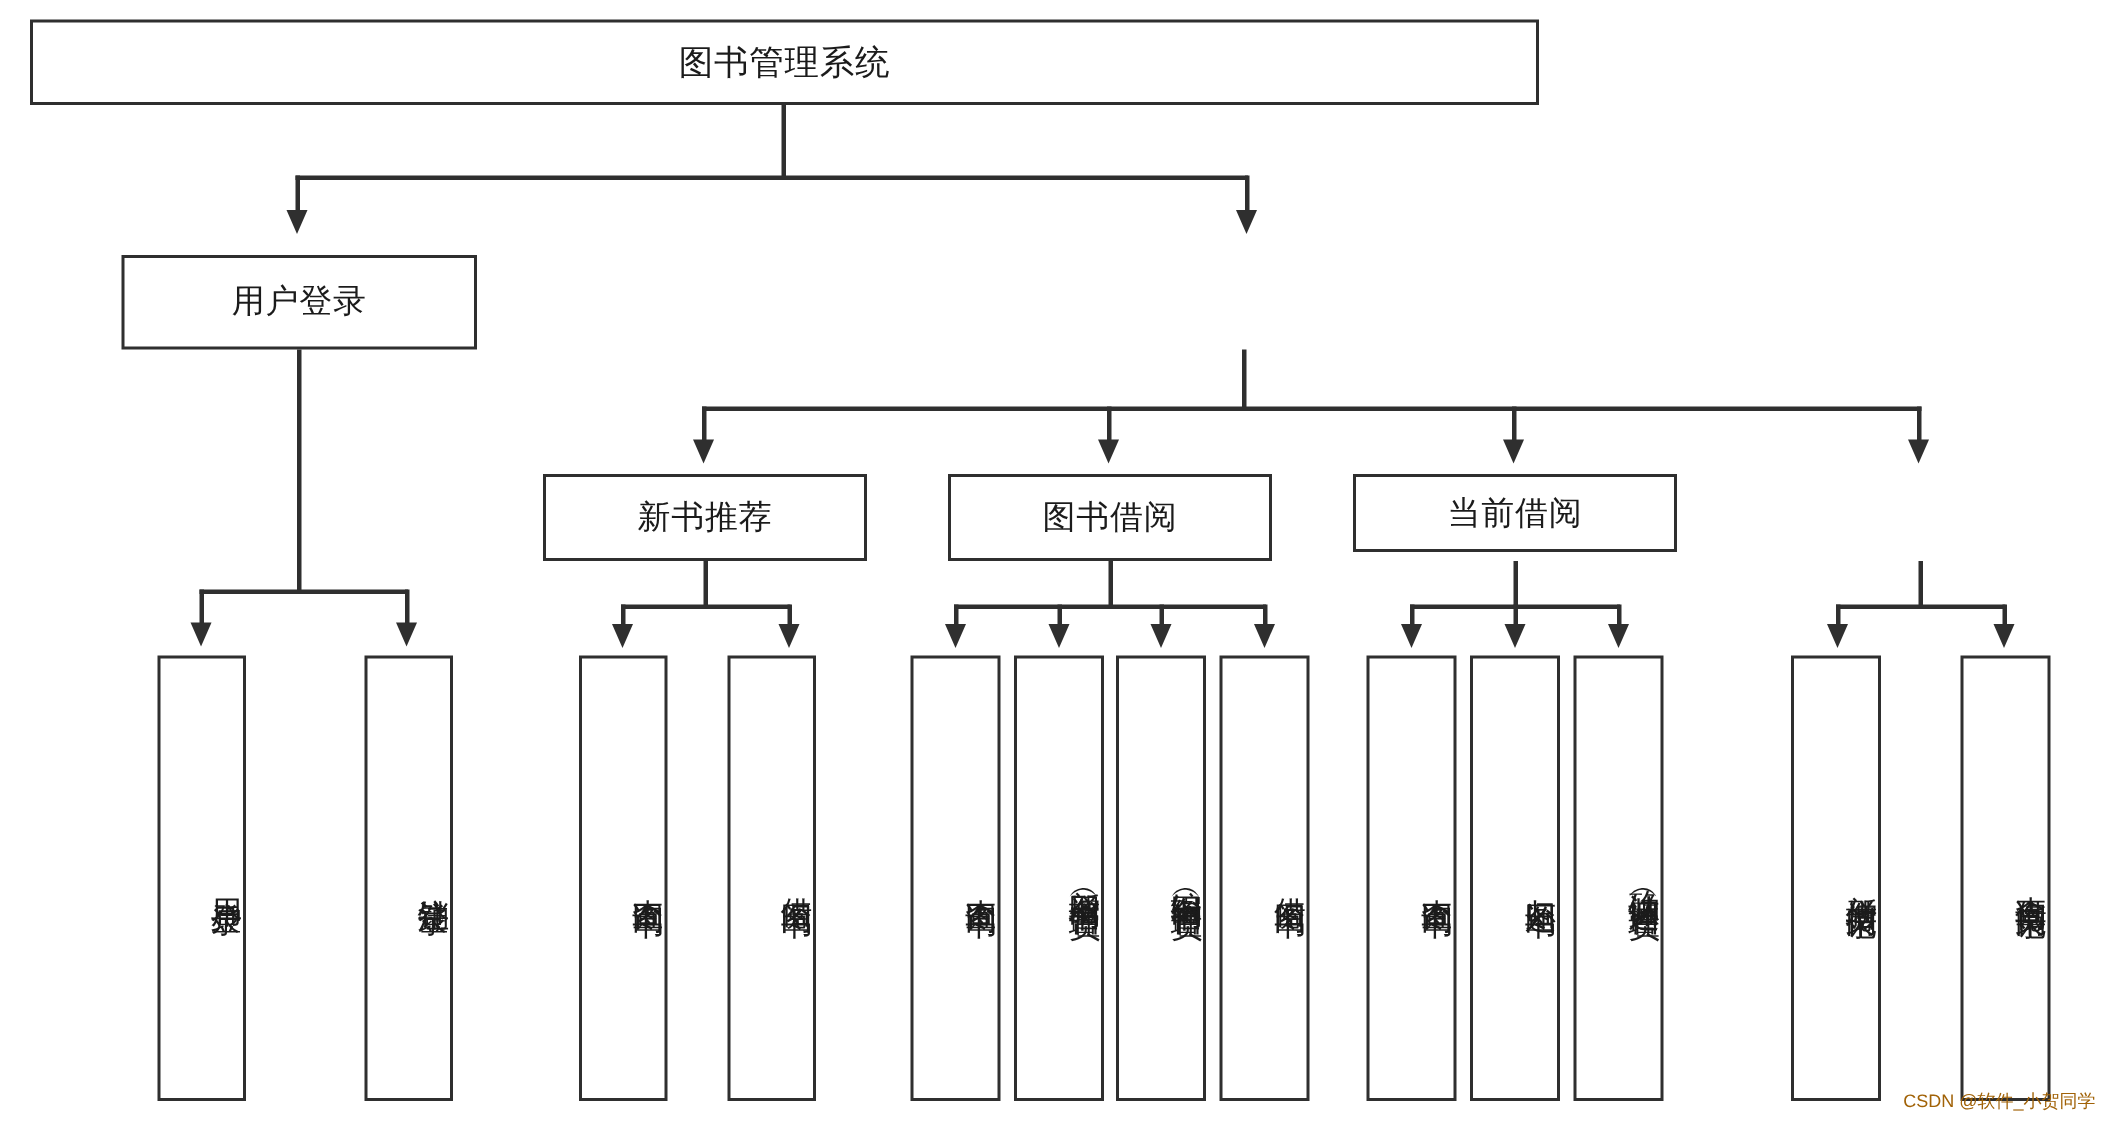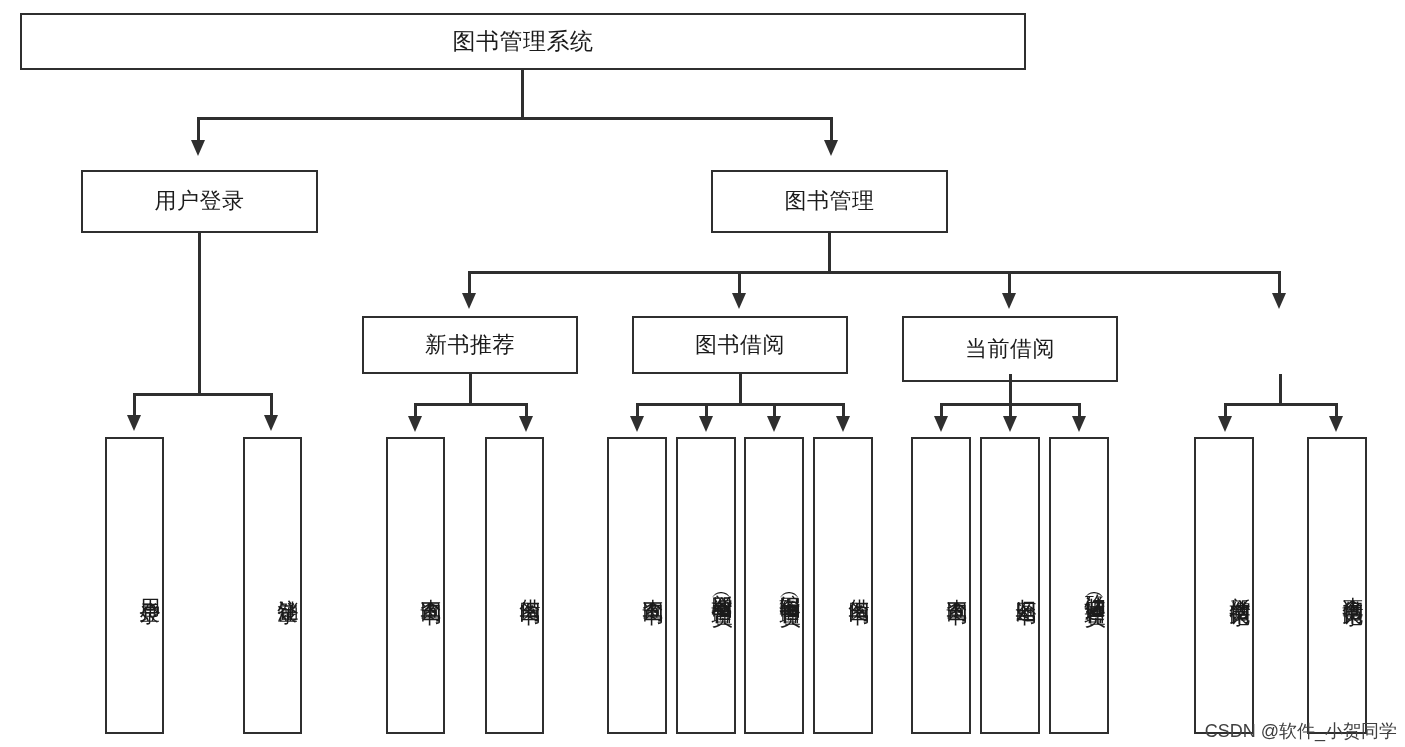--- a/index.html
+++ b/index.html
@@ -65,22 +65,22 @@
     height: 0;
     border-left: 7px solid transparent;
     border-right: 7px solid transparent;
     border-top: 16px solid #2f2f2f;
   }
   
   #watermark {
     position: absolute;
     right: 8px;
     bottom: 4px;
-    font-size: 18px;
-    color: #404040;
+    font-size: 12px;
+    color: #a16207;
     white-space: nowrap;
     user-select: none;
   }
 </style>
 </head>
 <body>
 
 <div id="canvas">
 
   <div class="node h root" style="left:20px; top:13px; width:1006px; height:57px;">
@@ -91,23 +91,20 @@
 
   <div class="ln h" style="left:197px; top:117px; width:635px; height:2.5px;"></div>
 
   <div class="ln v" style="left:197px; top:117px; width:2.5px; height:26px;"></div>
   <div class="arrow" style="left:191px; top:140px;"></div>
   <div class="ln v" style="left:830px; top:117px; width:2.5px; height:26px;"></div>
   <div class="arrow" style="left:824px; top:140px;"></div>
 
   <div class="node h" style="left:81px; top:170px; width:237px; height:63px;">
     <span>用户登录</span>
-  </div>
-  <div class="node h" style="left:711px; top:170px; width:237px; height:63px;">
-    <span>图书管理</span>
   </div>
 
   <div class="ln v" style="left:198px; top:233px; width:2.5px; height:162px;"></div>
   <div class="ln h" style="left:133px; top:393px; width:139px; height:2.5px;"></div>
   <div class="ln v" style="left:133px; top:393px; width:2.5px; height:25px;"></div>
   <div class="arrow" style="left:127px; top:415px;"></div>
   <div class="ln v" style="left:270px; top:393px; width:2.5px; height:25px;"></div>
   <div class="arrow" style="left:264px; top:415px;"></div>
 
   <div class="ln v" style="left:828px; top:233px; width:2.5px; height:40px;"></div>
@@ -120,21 +117,21 @@
   <div class="arrow" style="left:1002px; top:293px;"></div>
   <div class="ln v" style="left:1278px; top:271px; width:2.5px; height:24px;"></div>
   <div class="arrow" style="left:1272px; top:293px;"></div>
 
   <div class="node h" style="left:632px; top:316px; width:216px; height:58px;">
     <span>图书借阅</span>
   </div>
   <div class="node h" style="left:362px; top:316px; width:216px; height:58px;">
     <span>新书推荐</span>
   </div>
-  <div class="node h" style="left:902px; top:316px; width:216px; height:66px;">
+  <div class="node h" style="left:902px; top:316px; width:216px; height:52px;">
     <span>当前借阅</span>
   </div>
 
   <div class="ln v" style="left:469px; top:374px; width:2.5px; height:31px;"></div>
   <div class="ln h" style="left:414px; top:403px; width:113px; height:2.5px;"></div>
   <div class="ln v" style="left:414px; top:403px; width:2.5px; height:16px;"></div>
   <div class="arrow" style="left:408px; top:416px;"></div>
   <div class="ln v" style="left:525px; top:403px; width:2.5px; height:16px;"></div>
   <div class="arrow" style="left:519px; top:416px;"></div>
 

